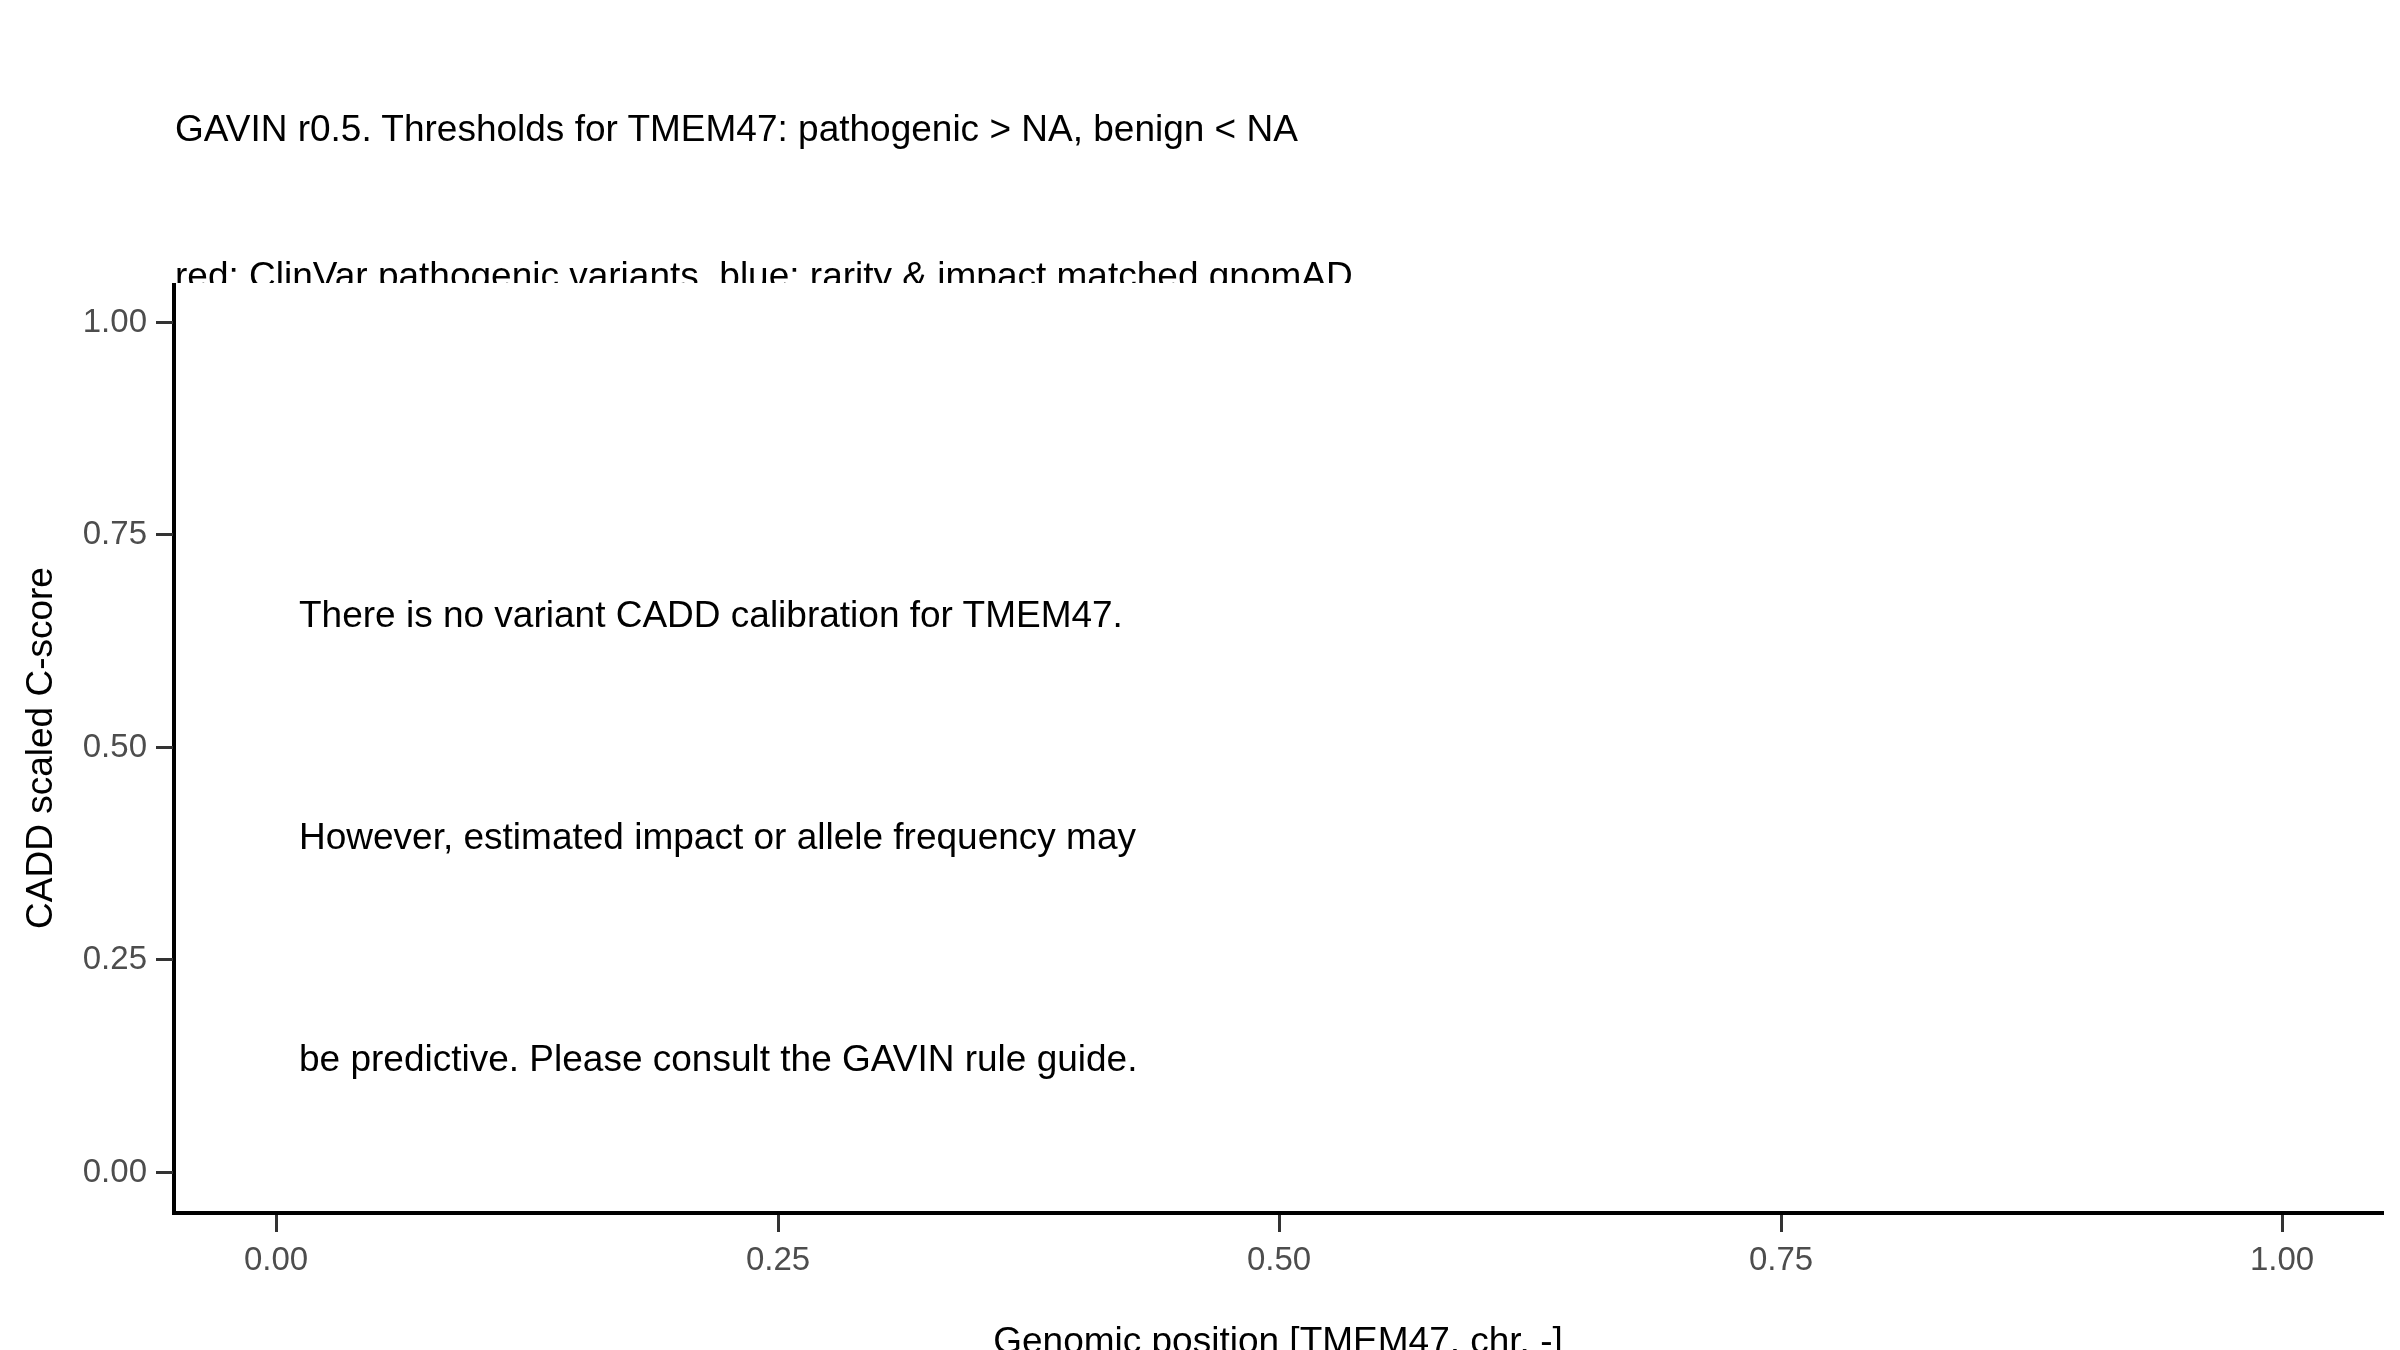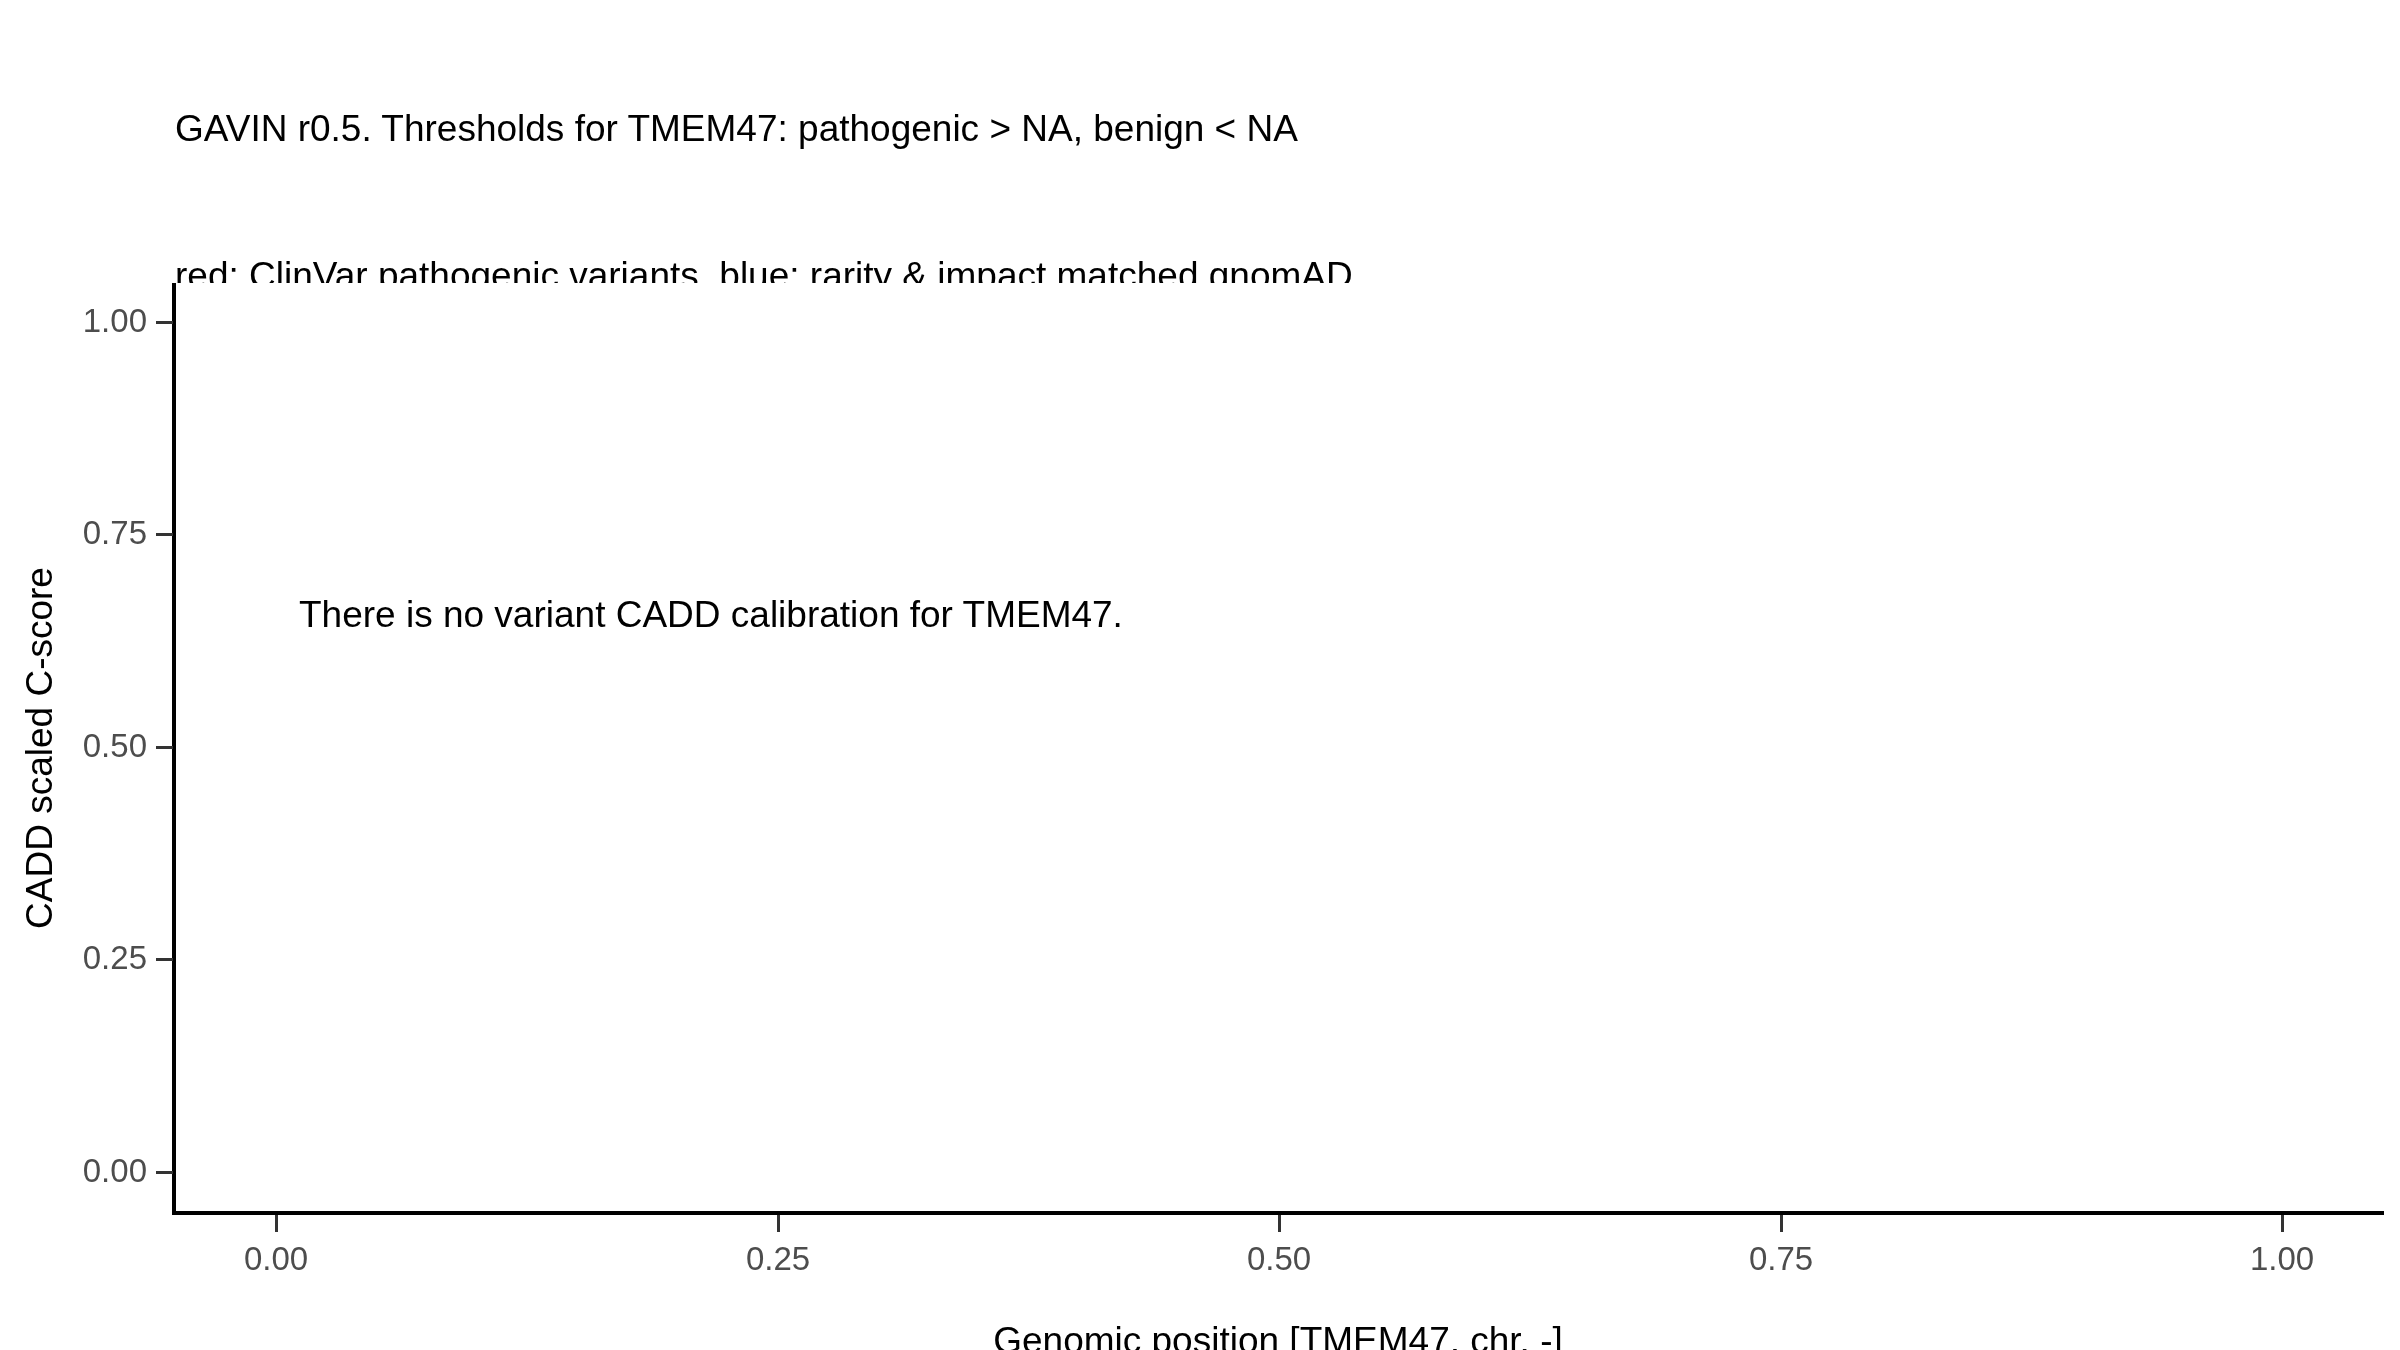--- a/index.html
+++ b/index.html
@@ -195,15 +195,17 @@
   <div class="xtick-label" style="left:1777px;">0.75</div>
   <div class="xtick-label" style="left:2278px;">1.00</div>
 
   <div class="xaxis-title">Genomic position [TMEM47, chr. -]</div>
   <div class="yaxis-title-wrap">
     <div class="yaxis-title">CADD scaled C-score</div>
   </div>
 
   <div class="panel-message">
     <span class="msg-line">There is no variant CADD calibration for TMEM47.</span>
+    <span class="msg-line">However, estimated impact or allele frequency may</span>
+    <span class="msg-line">be predictive. Please consult the GAVIN rule guide.</span>
   </div>
 
 </div>
 
 </body></html>

